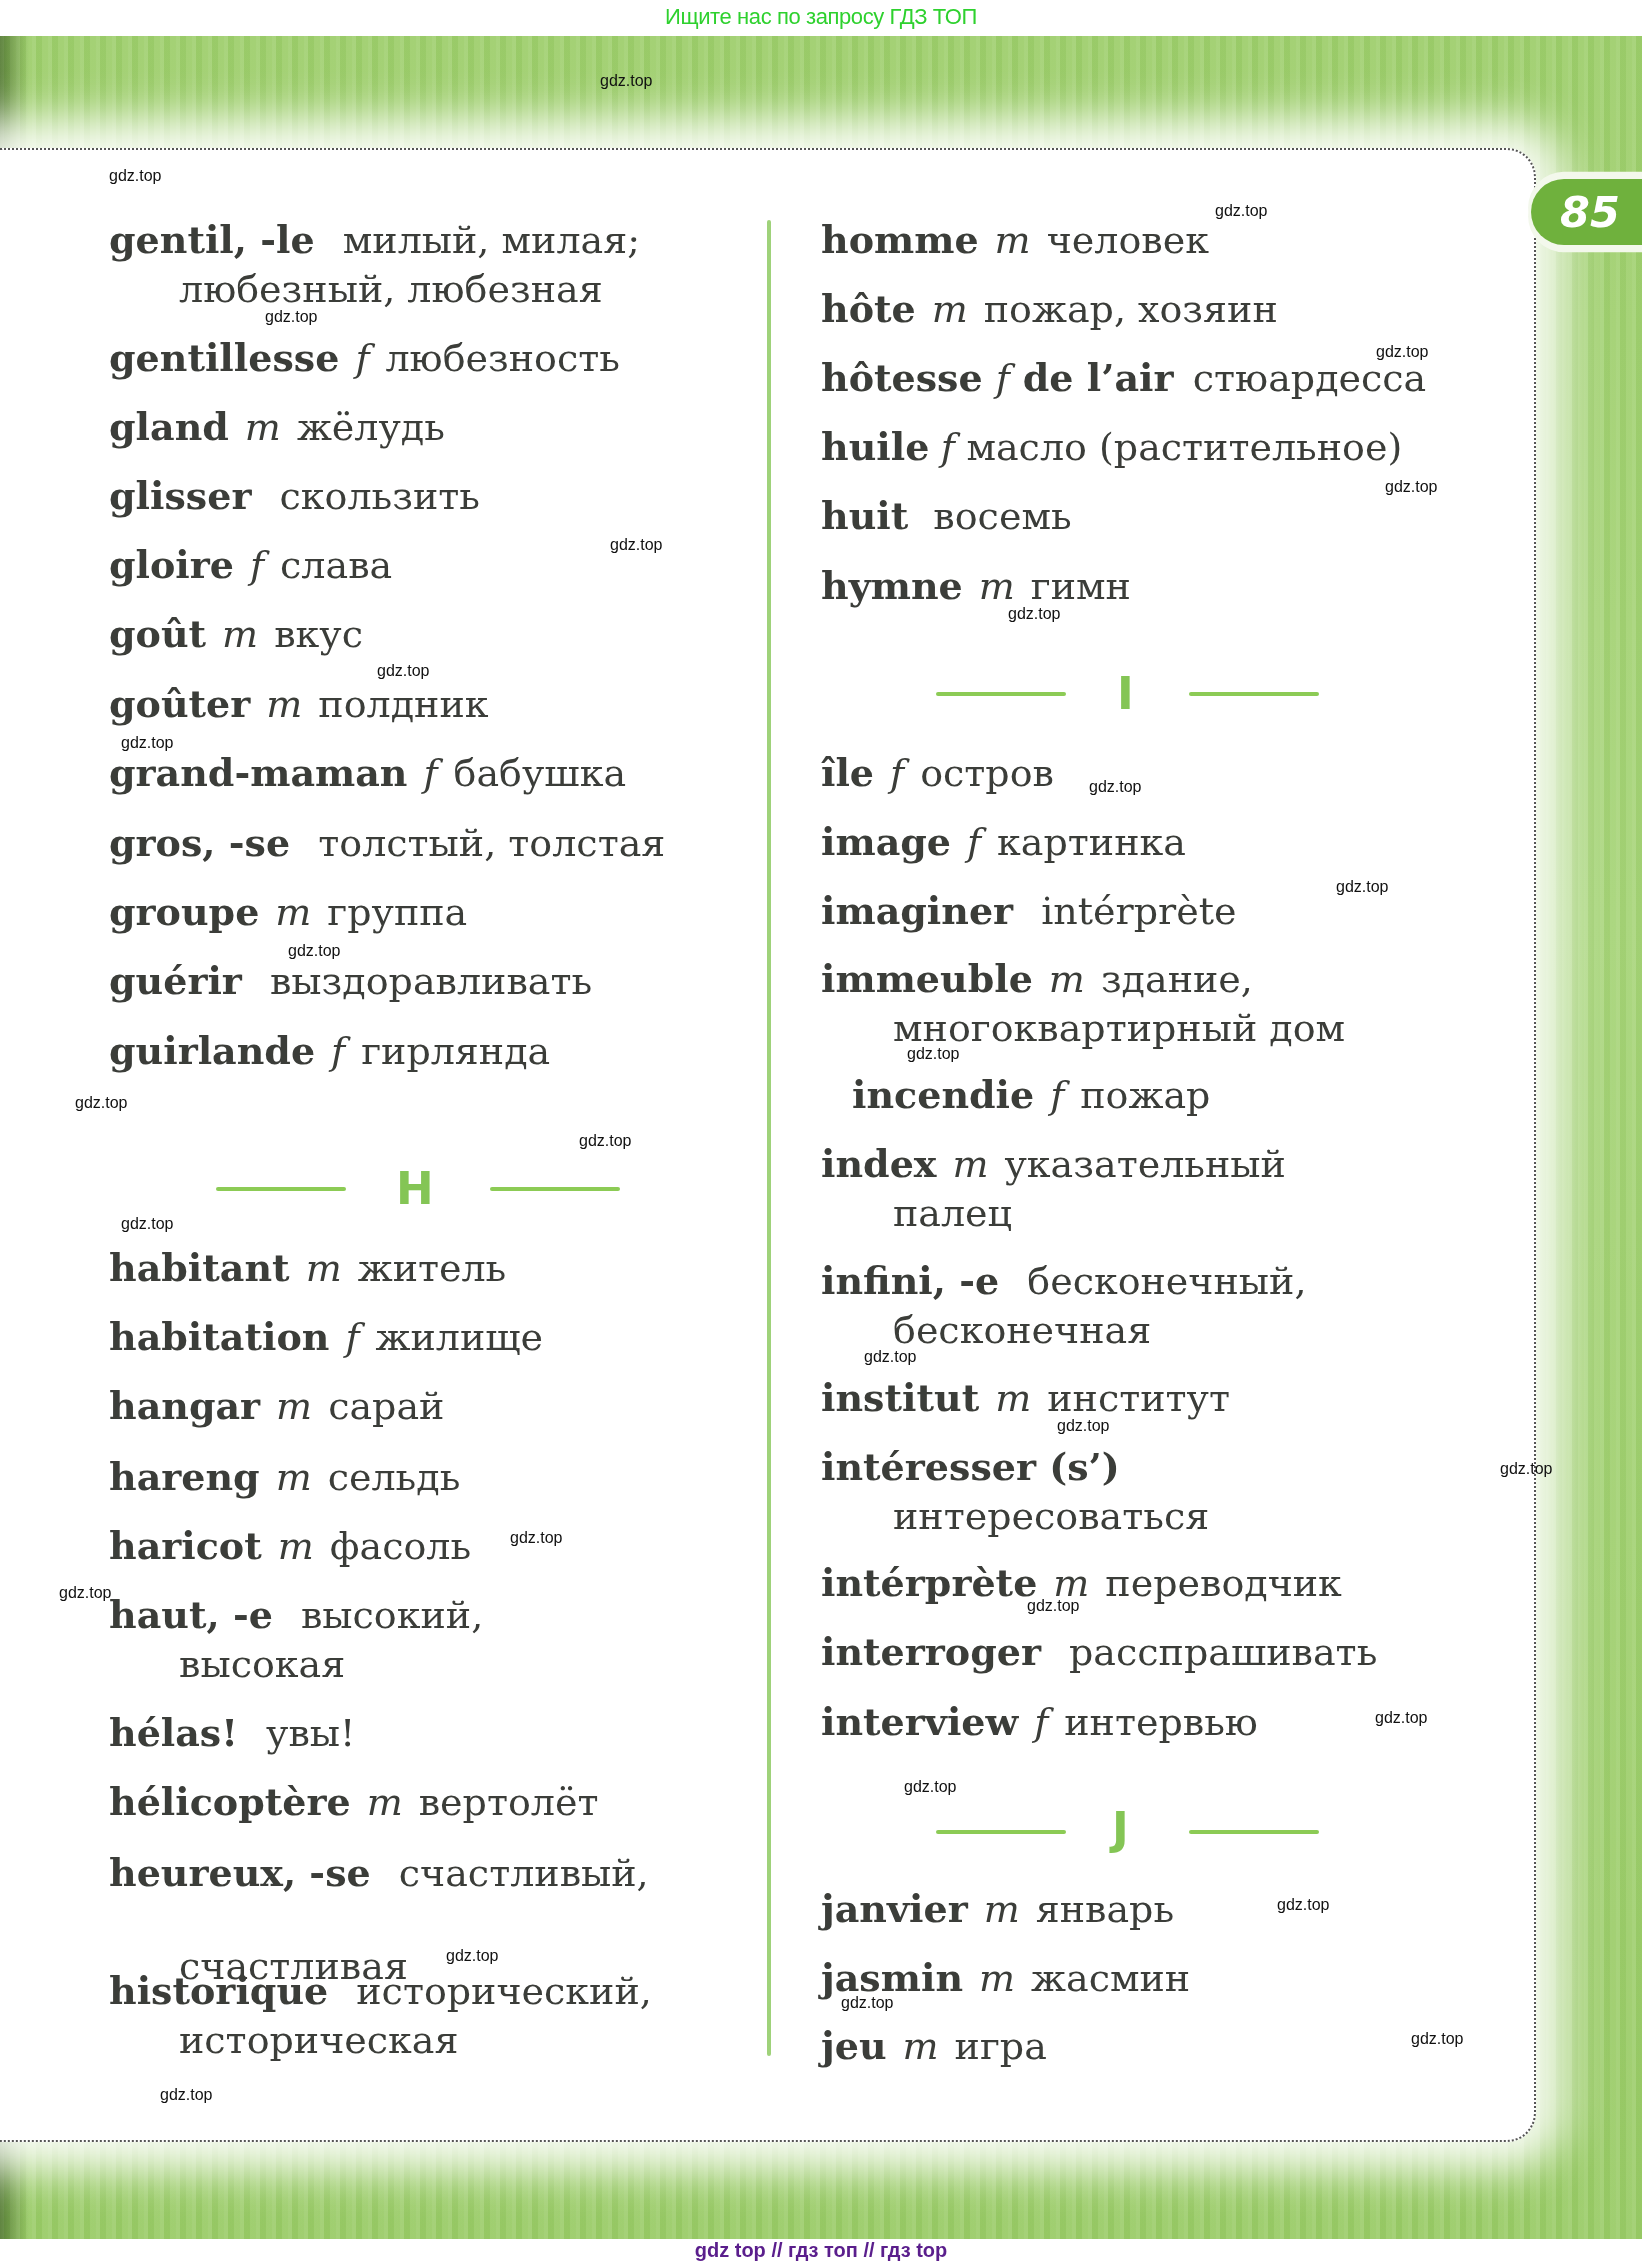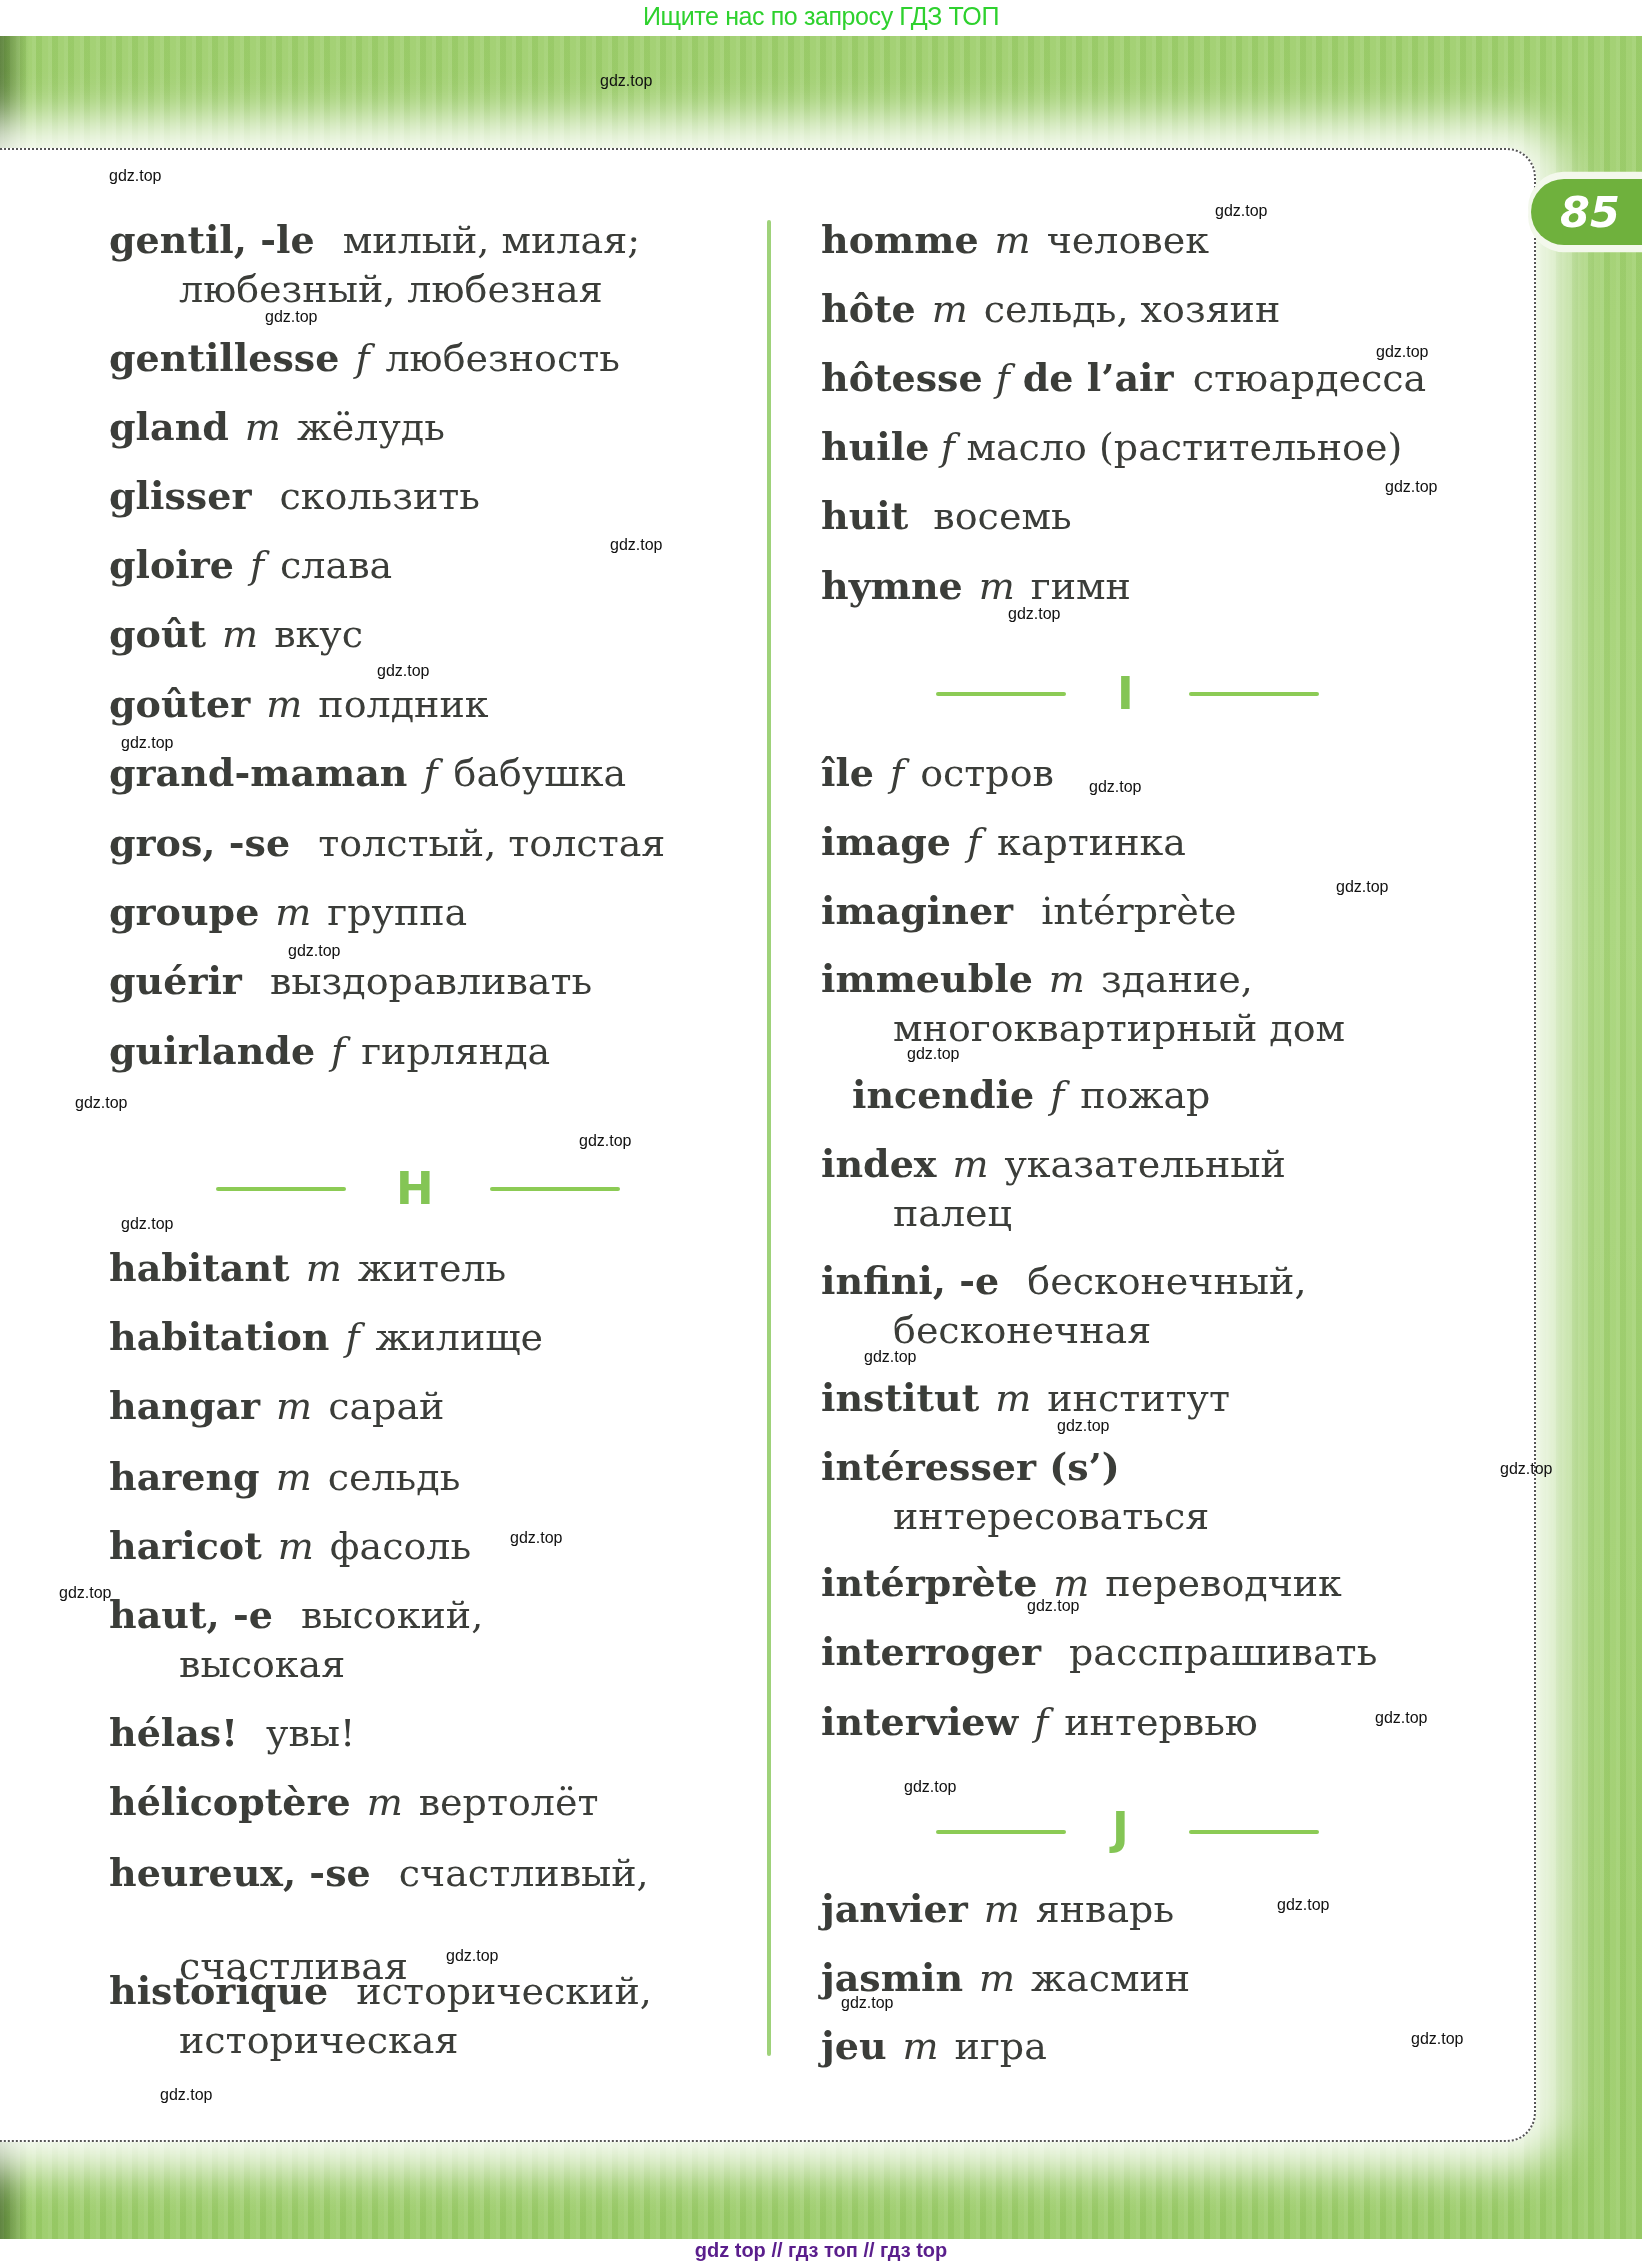--- a/index.html
+++ b/index.html
@@ -6,21 +6,21 @@
   body {
     width: 1642px; height: 2261px; position: relative; overflow: hidden;
     background: #ffffff;
     font-family: "DejaVu Serif", "Liberation Serif", serif;
   }
   .top-strip {
     position: absolute; left: 0; top: 0; width: 1642px; height: 36px; background: #fff;
     text-align: center;
   }
   .top-strip span {
-    font-family: "Liberation Sans", sans-serif; font-size: 25px; line-height: 33px;
+    font-family: "Liberation Sans", sans-serif; font-size: 22px; line-height: 33px;
     color: #2ed12e; letter-spacing: -0.4px;
   }
   .green-bg {
     position: absolute; left: 0; top: 36px; width: 1642px; height: 2203px;
     background:
       repeating-linear-gradient(90deg, rgba(255,255,255,0.10) 0 4.3px, rgba(90,150,40,0.08) 4.3px 10px, rgba(255,255,255,0.05) 10px 16px),
       linear-gradient(180deg, #9fcf6e 0%, #a8d57a 40%, #9bcc69 100%);
   }
   .spine {
     position: absolute; left: 0; top: 36px; width: 29px; height: 2203px;
@@ -185,21 +185,21 @@
     <span class="tr" style="margin-left:16px">исторический,</span>
   </div>
   <div class="cont" style="left:179px; top:2016px;">историческая</div>
 </div>
 
 <div id="right-col">
   <div class="entry" style="left:821px; top:216px;">
     <span class="hw">homme</span><span class="g">m</span><span class="tr">человек</span>
   </div>
   <div class="entry" style="left:821px; top:285px;">
-    <span class="hw">hôte</span><span class="g">m</span><span class="tr">сельдь, хозяин</span>
+    <span class="hw">hôte</span><span class="g">m</span><span class="tr">пожар, хозяин</span>
   </div>
   <div class="entry" style="left:821px; top:354px;">
     <span class="hw">hôtesse</span><span class="g" style="margin:0 13px">f</span><span class="hw">de l’air</span>
     <span class="tr" style="margin-left:7.2px">стюардесса</span>
   </div>
   <div class="entry" style="left:821px; top:423px;">
     <span class="hw">huile</span><span class="g" style="margin:0 11.5px">f</span><span class="tr">масло (растительное)</span>
   </div>
   <div class="entry" style="left:821px; top:492px;">
     <span class="hw">huit</span>

